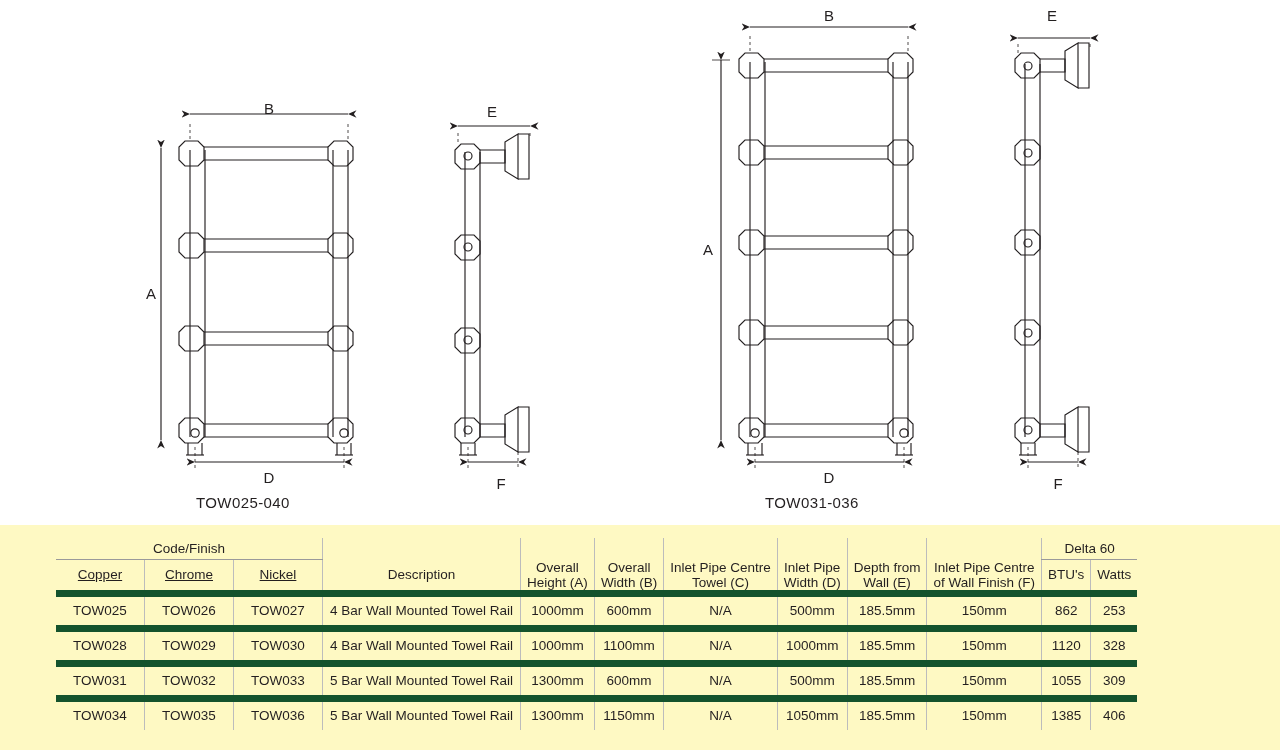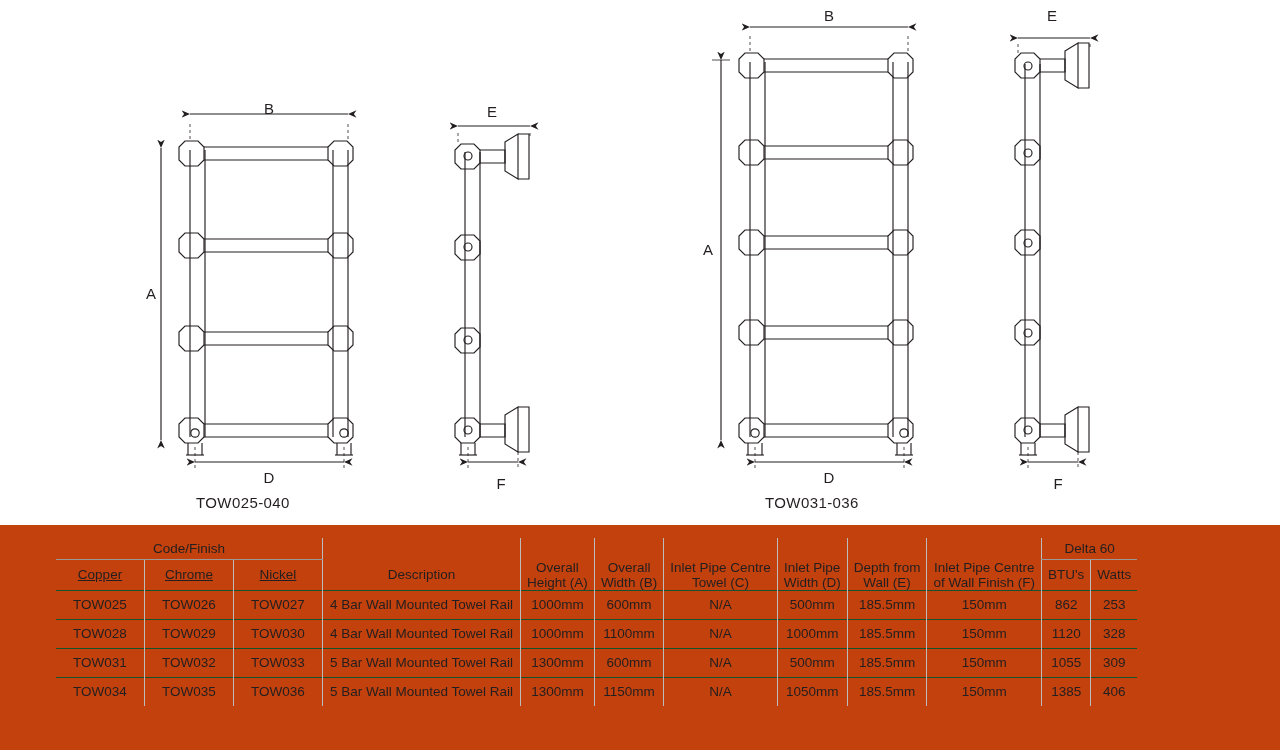--- a/index.html
+++ b/index.html
@@ -42,21 +42,21 @@
   }
   .cap-left { left: 196px; top: 494px; }
   .cap-right { left: 744px; top: 494px; margin-left: 21px; }
 
   
   .table-area {
     position: absolute;
     left: 0; top: 525px;
     width: 1280px;
     height: 225px;
-    background: #c2410c;
+    background: #fef9c3;
   }
   table.spec {
     position: absolute;
     left: 56px;
     top: 13px;
     border-collapse: collapse;
     font-size: 13.5px;
     color: #231f20;
   }
   table.spec td, table.spec th {
@@ -70,21 +70,21 @@
     height: 20px;
     font-size: 13.5px;
     padding: 0 6px;
   }
   table.spec thead tr.grp th {
     padding-bottom: 1px;
   }
   table.spec tbody td {
     height: 28px;
     padding: 0 7px;
-    border-top: 1px solid #14532d;
+    border-top: 7px solid #14532d;
   }
   
   .vr { border-left: 1px solid #bcbcbc; }
   .grp-underline {
     border-bottom: 1px solid #9a9a9a;
   }
   .desc-cell { padding: 0 14px; margin-left: 24px; }
   .code-col { width: 76px; text-decoration: underline; }
 </style>
 </head>

